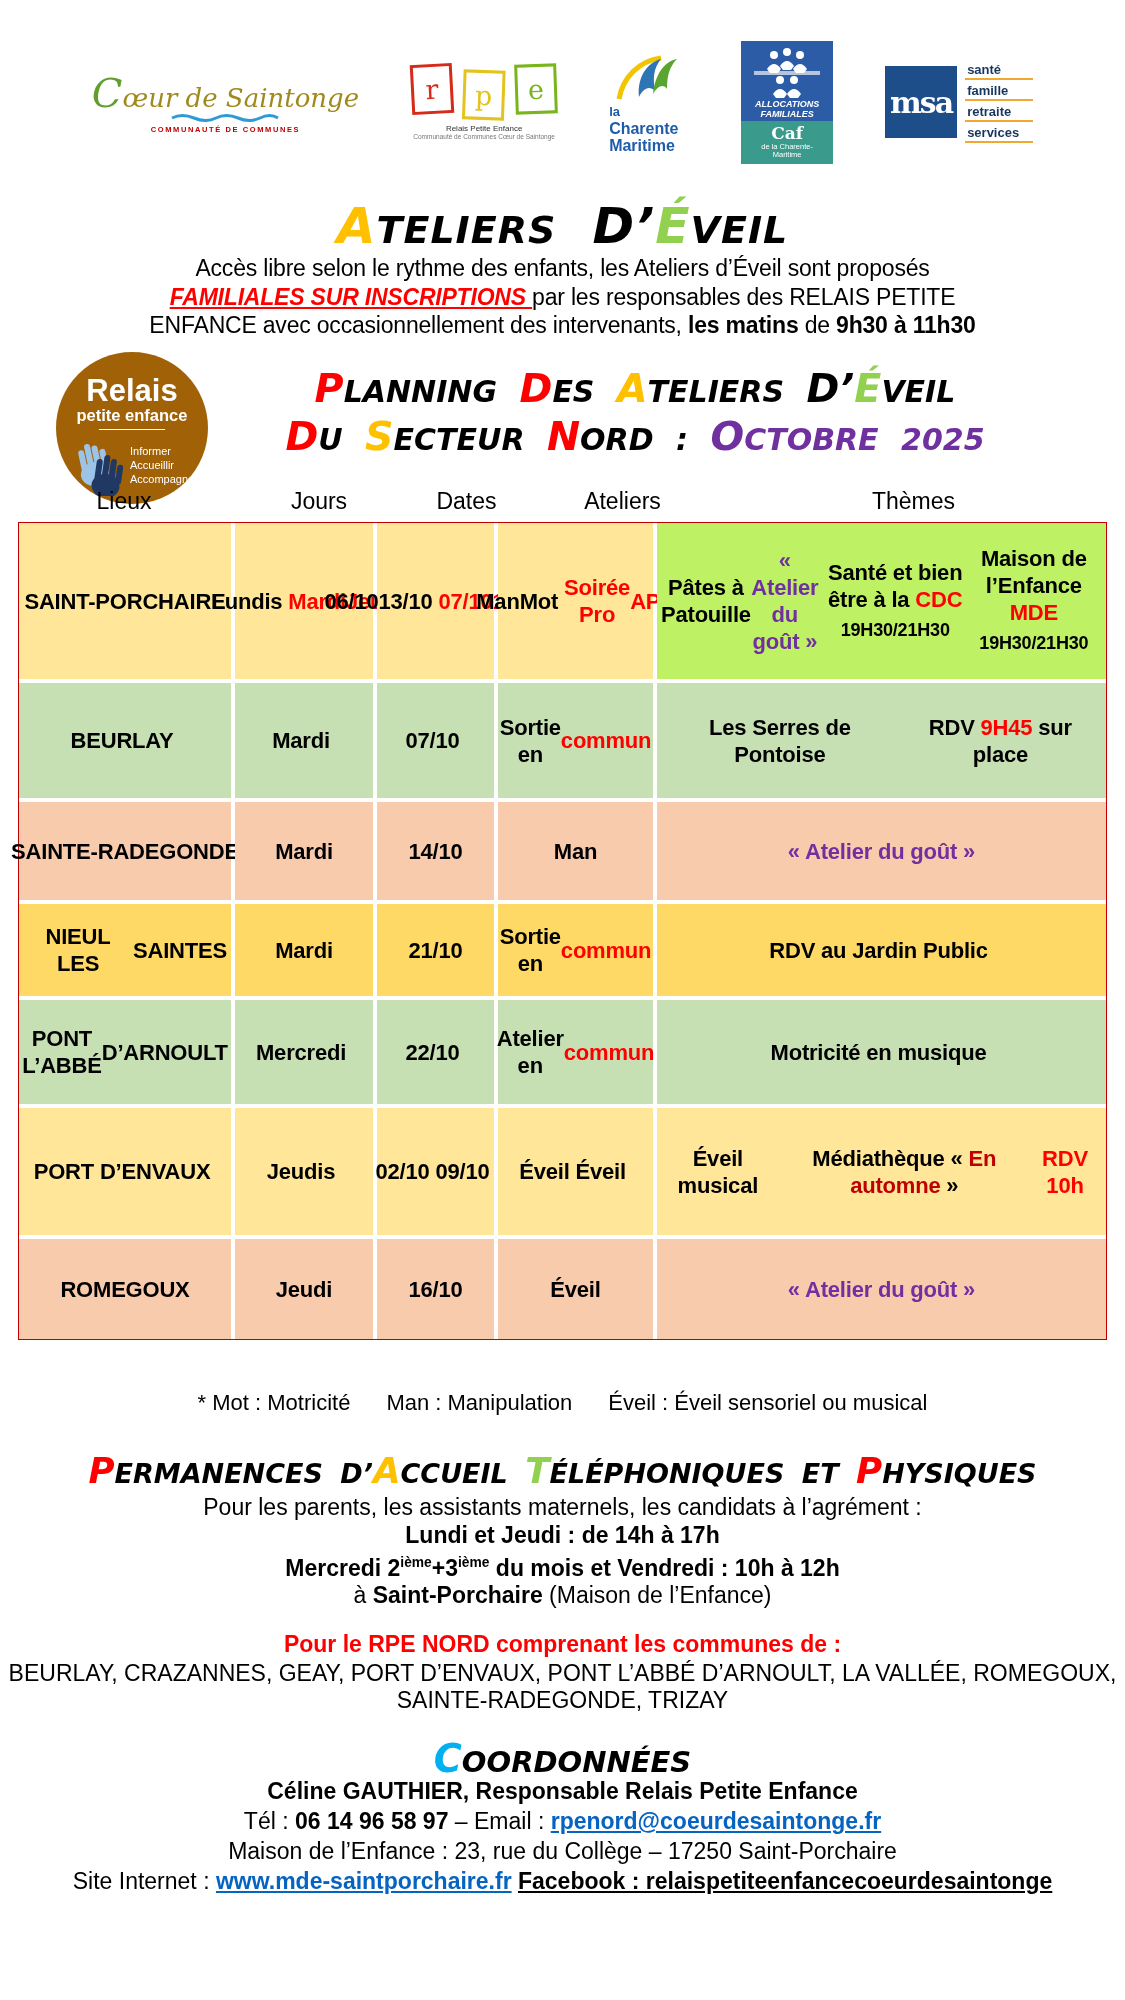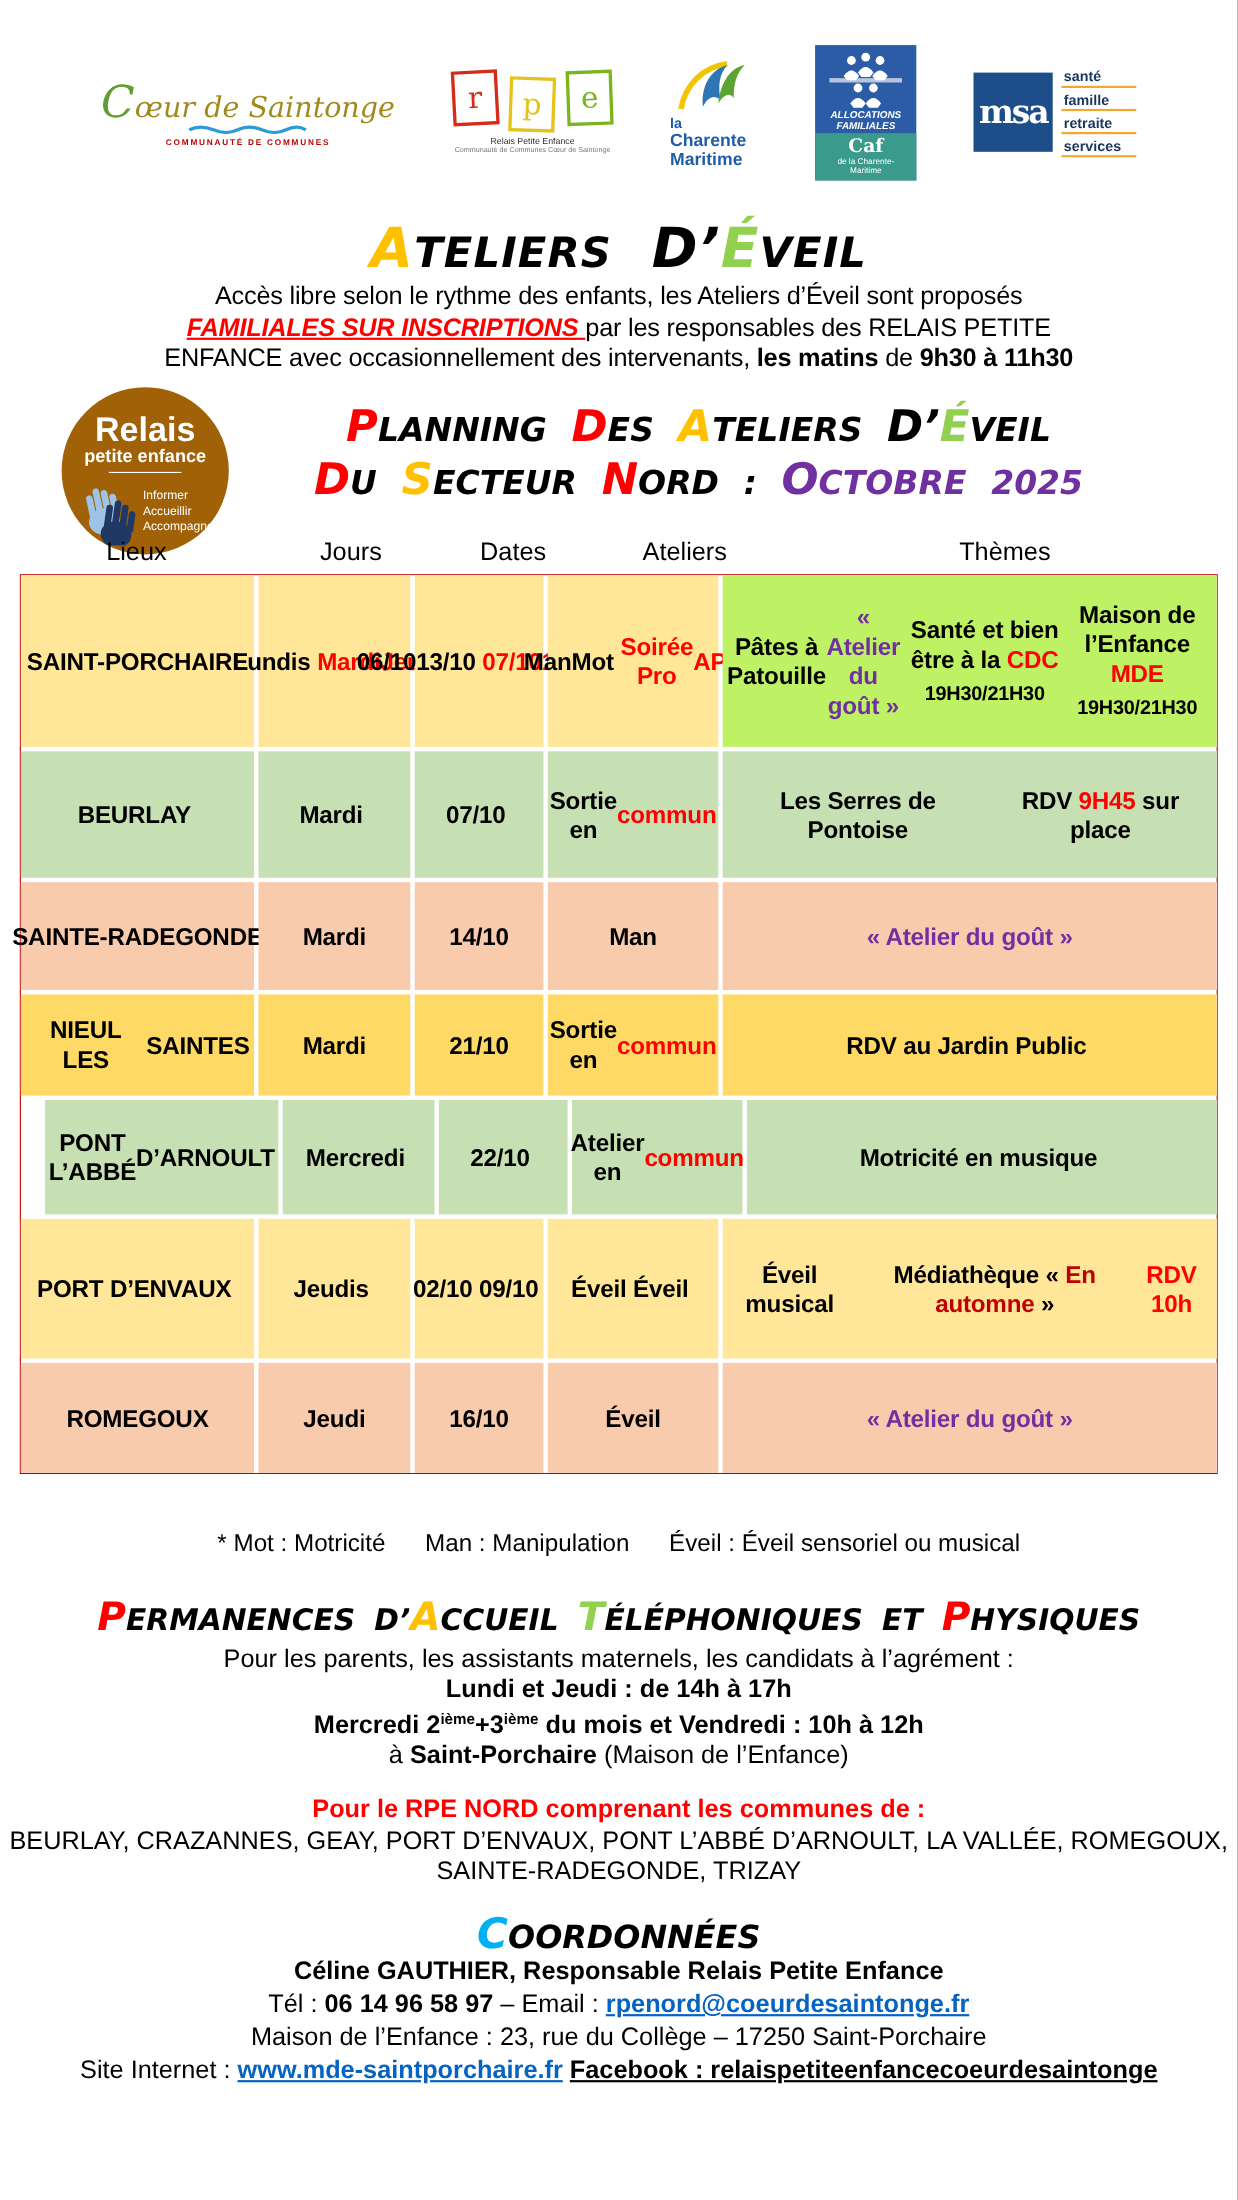--- a/index.html
+++ b/index.html
@@ -286,21 +286,21 @@
         </div>
         <div class="tcell" style="background: rgb(255, 217, 102);">
           <div class="tline"><span>Sortie en</span></div>
           <div class="tline"><span style="color: rgb(255, 0, 0);">commun</span></div>
         </div>
         <div class="tcell" style="background: rgb(255, 217, 102);">
           <div class="tline"><span>RDV au Jardin Public</span></div>
           <div class="tline">&nbsp;</div>
         </div>
       </div>
-      <div class="trow" style="min-height: 104px; margin-left: 22px;">
+      <div class="trow" style="min-height: 104px;">
         <div class="tcell" style="background: rgb(198, 224, 180);">
           <div class="tline"><span>PONT L’ABBÉ</span></div>
           <div class="tline"><span>D’ARNOULT</span></div>
         </div>
         <div class="tcell" style="background: rgb(198, 224, 180);">
           <div class="tline"><span>Mercredi</span></div>
           <div class="tline">&nbsp;</div>
         </div>
         <div class="tcell" style="background: rgb(198, 224, 180);">
           <div class="tline"><span>22/10</span></div>

